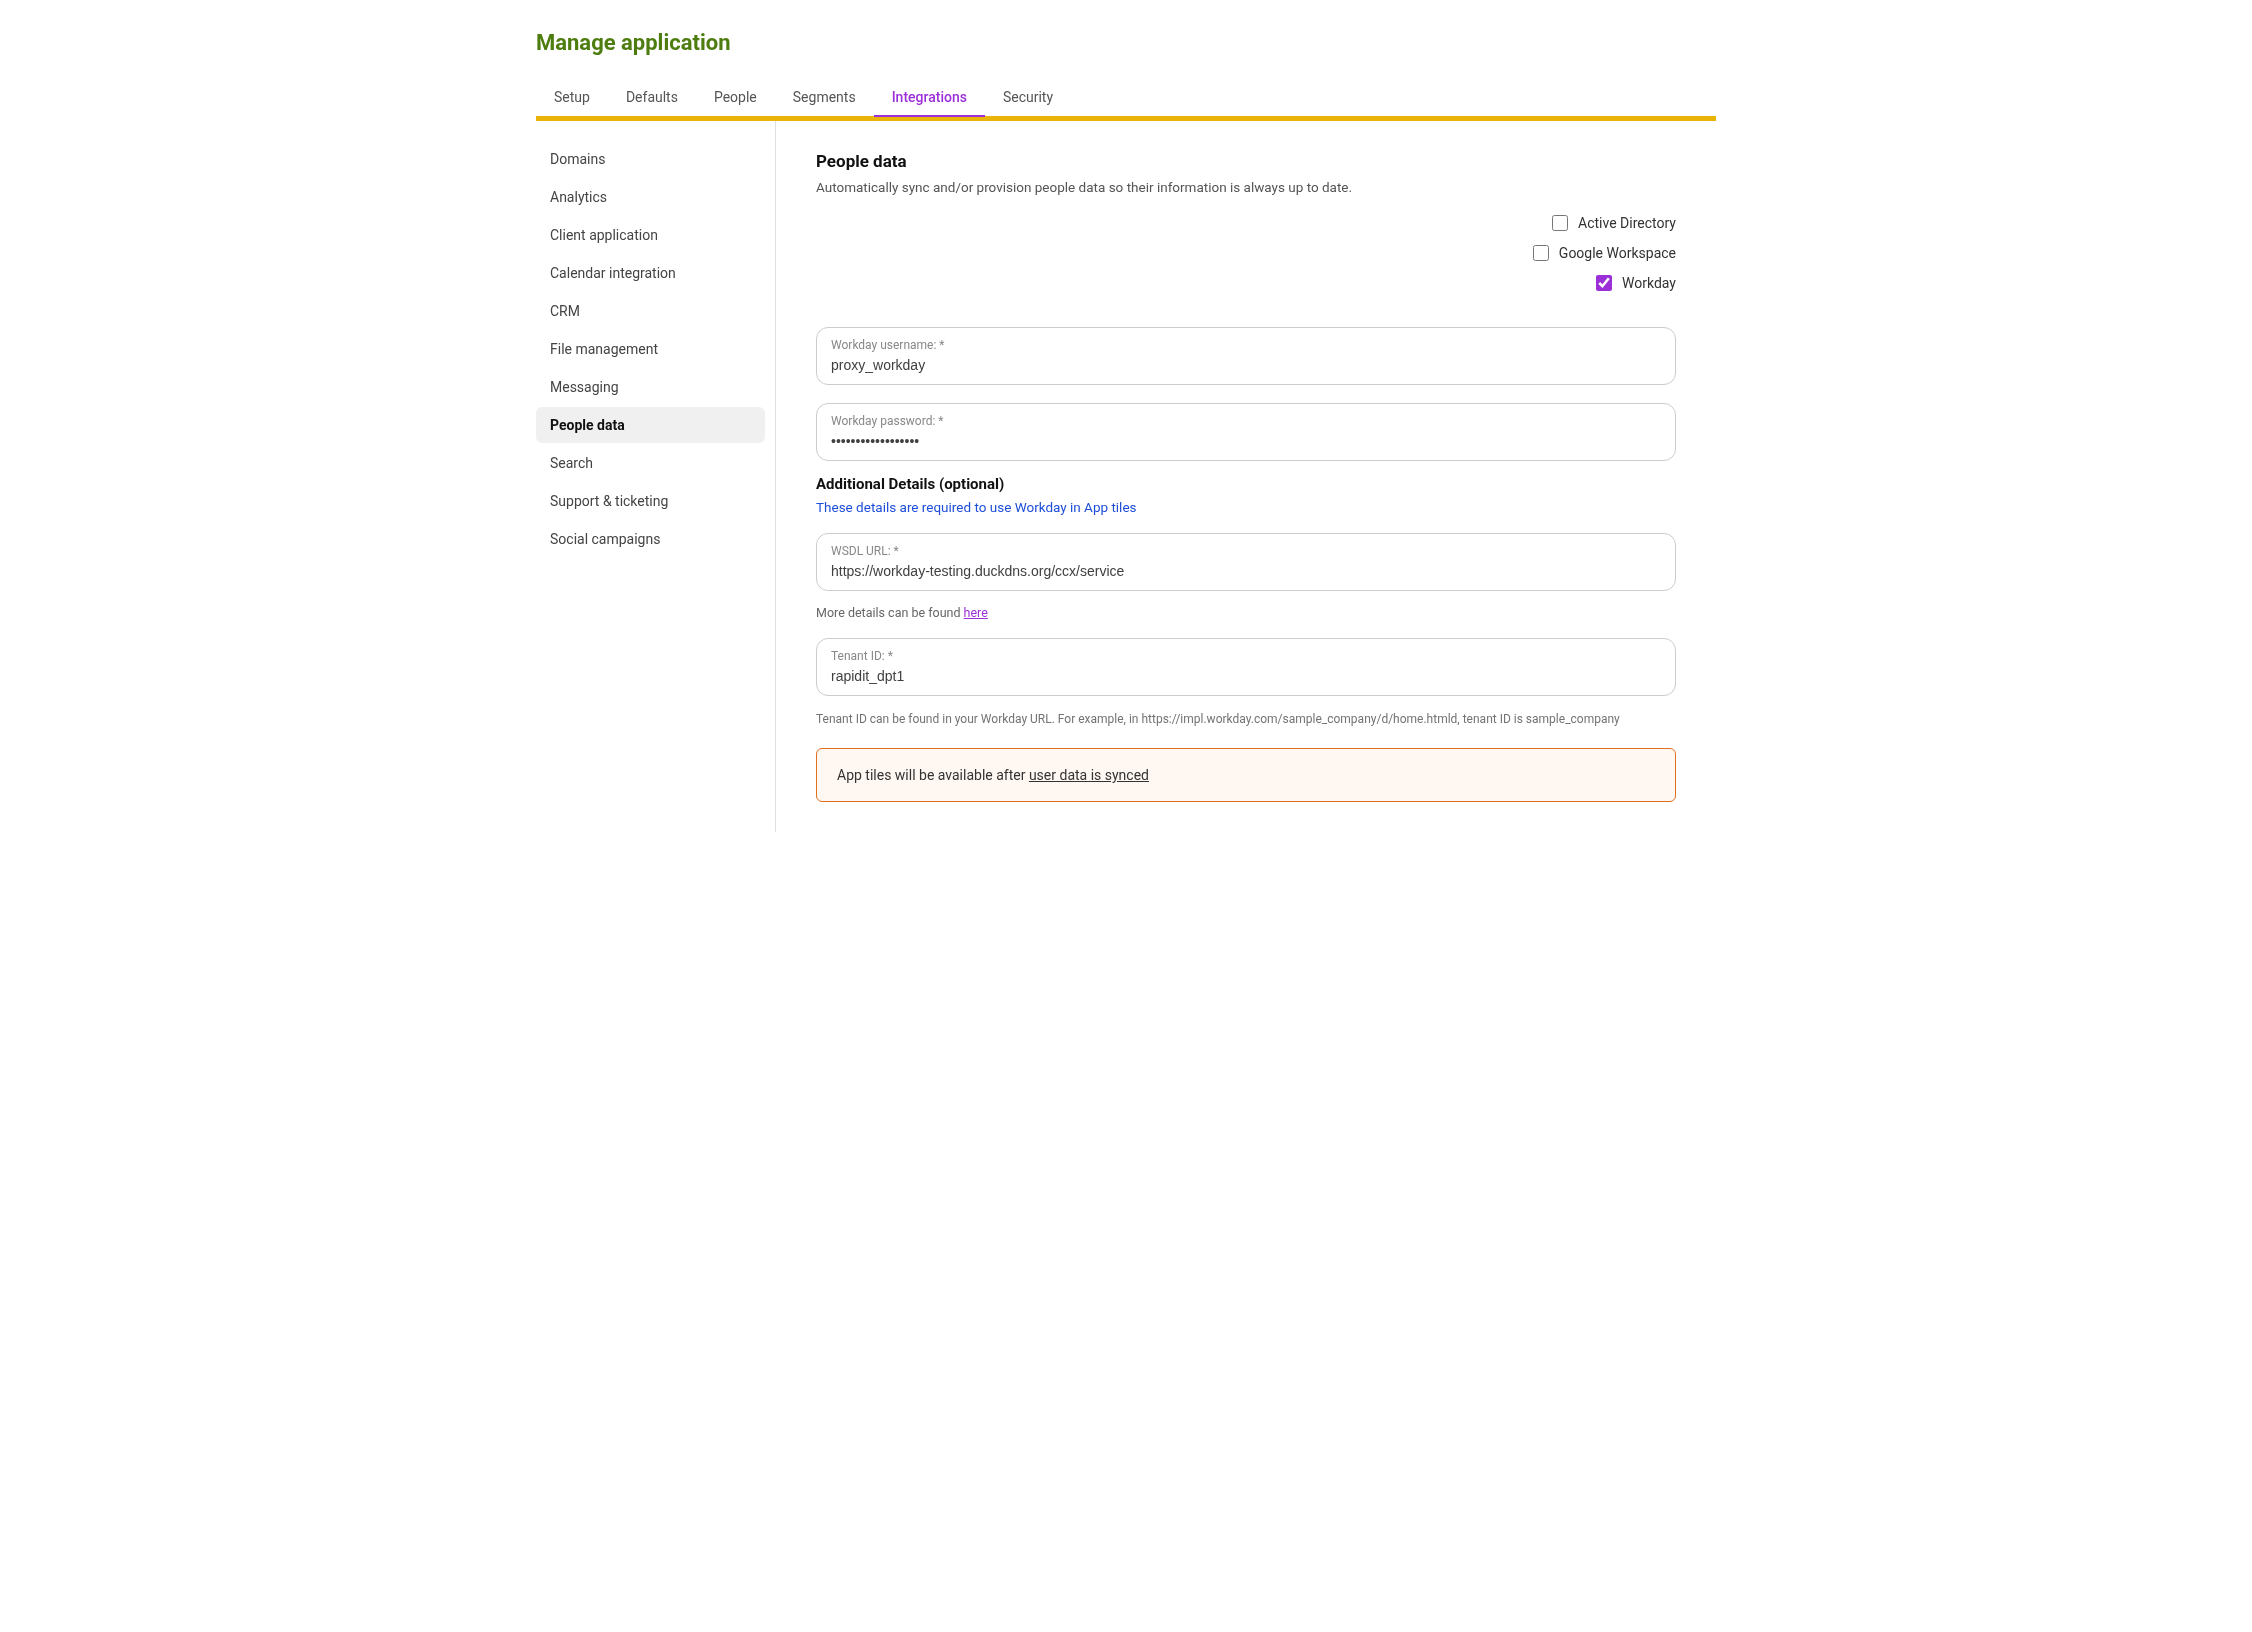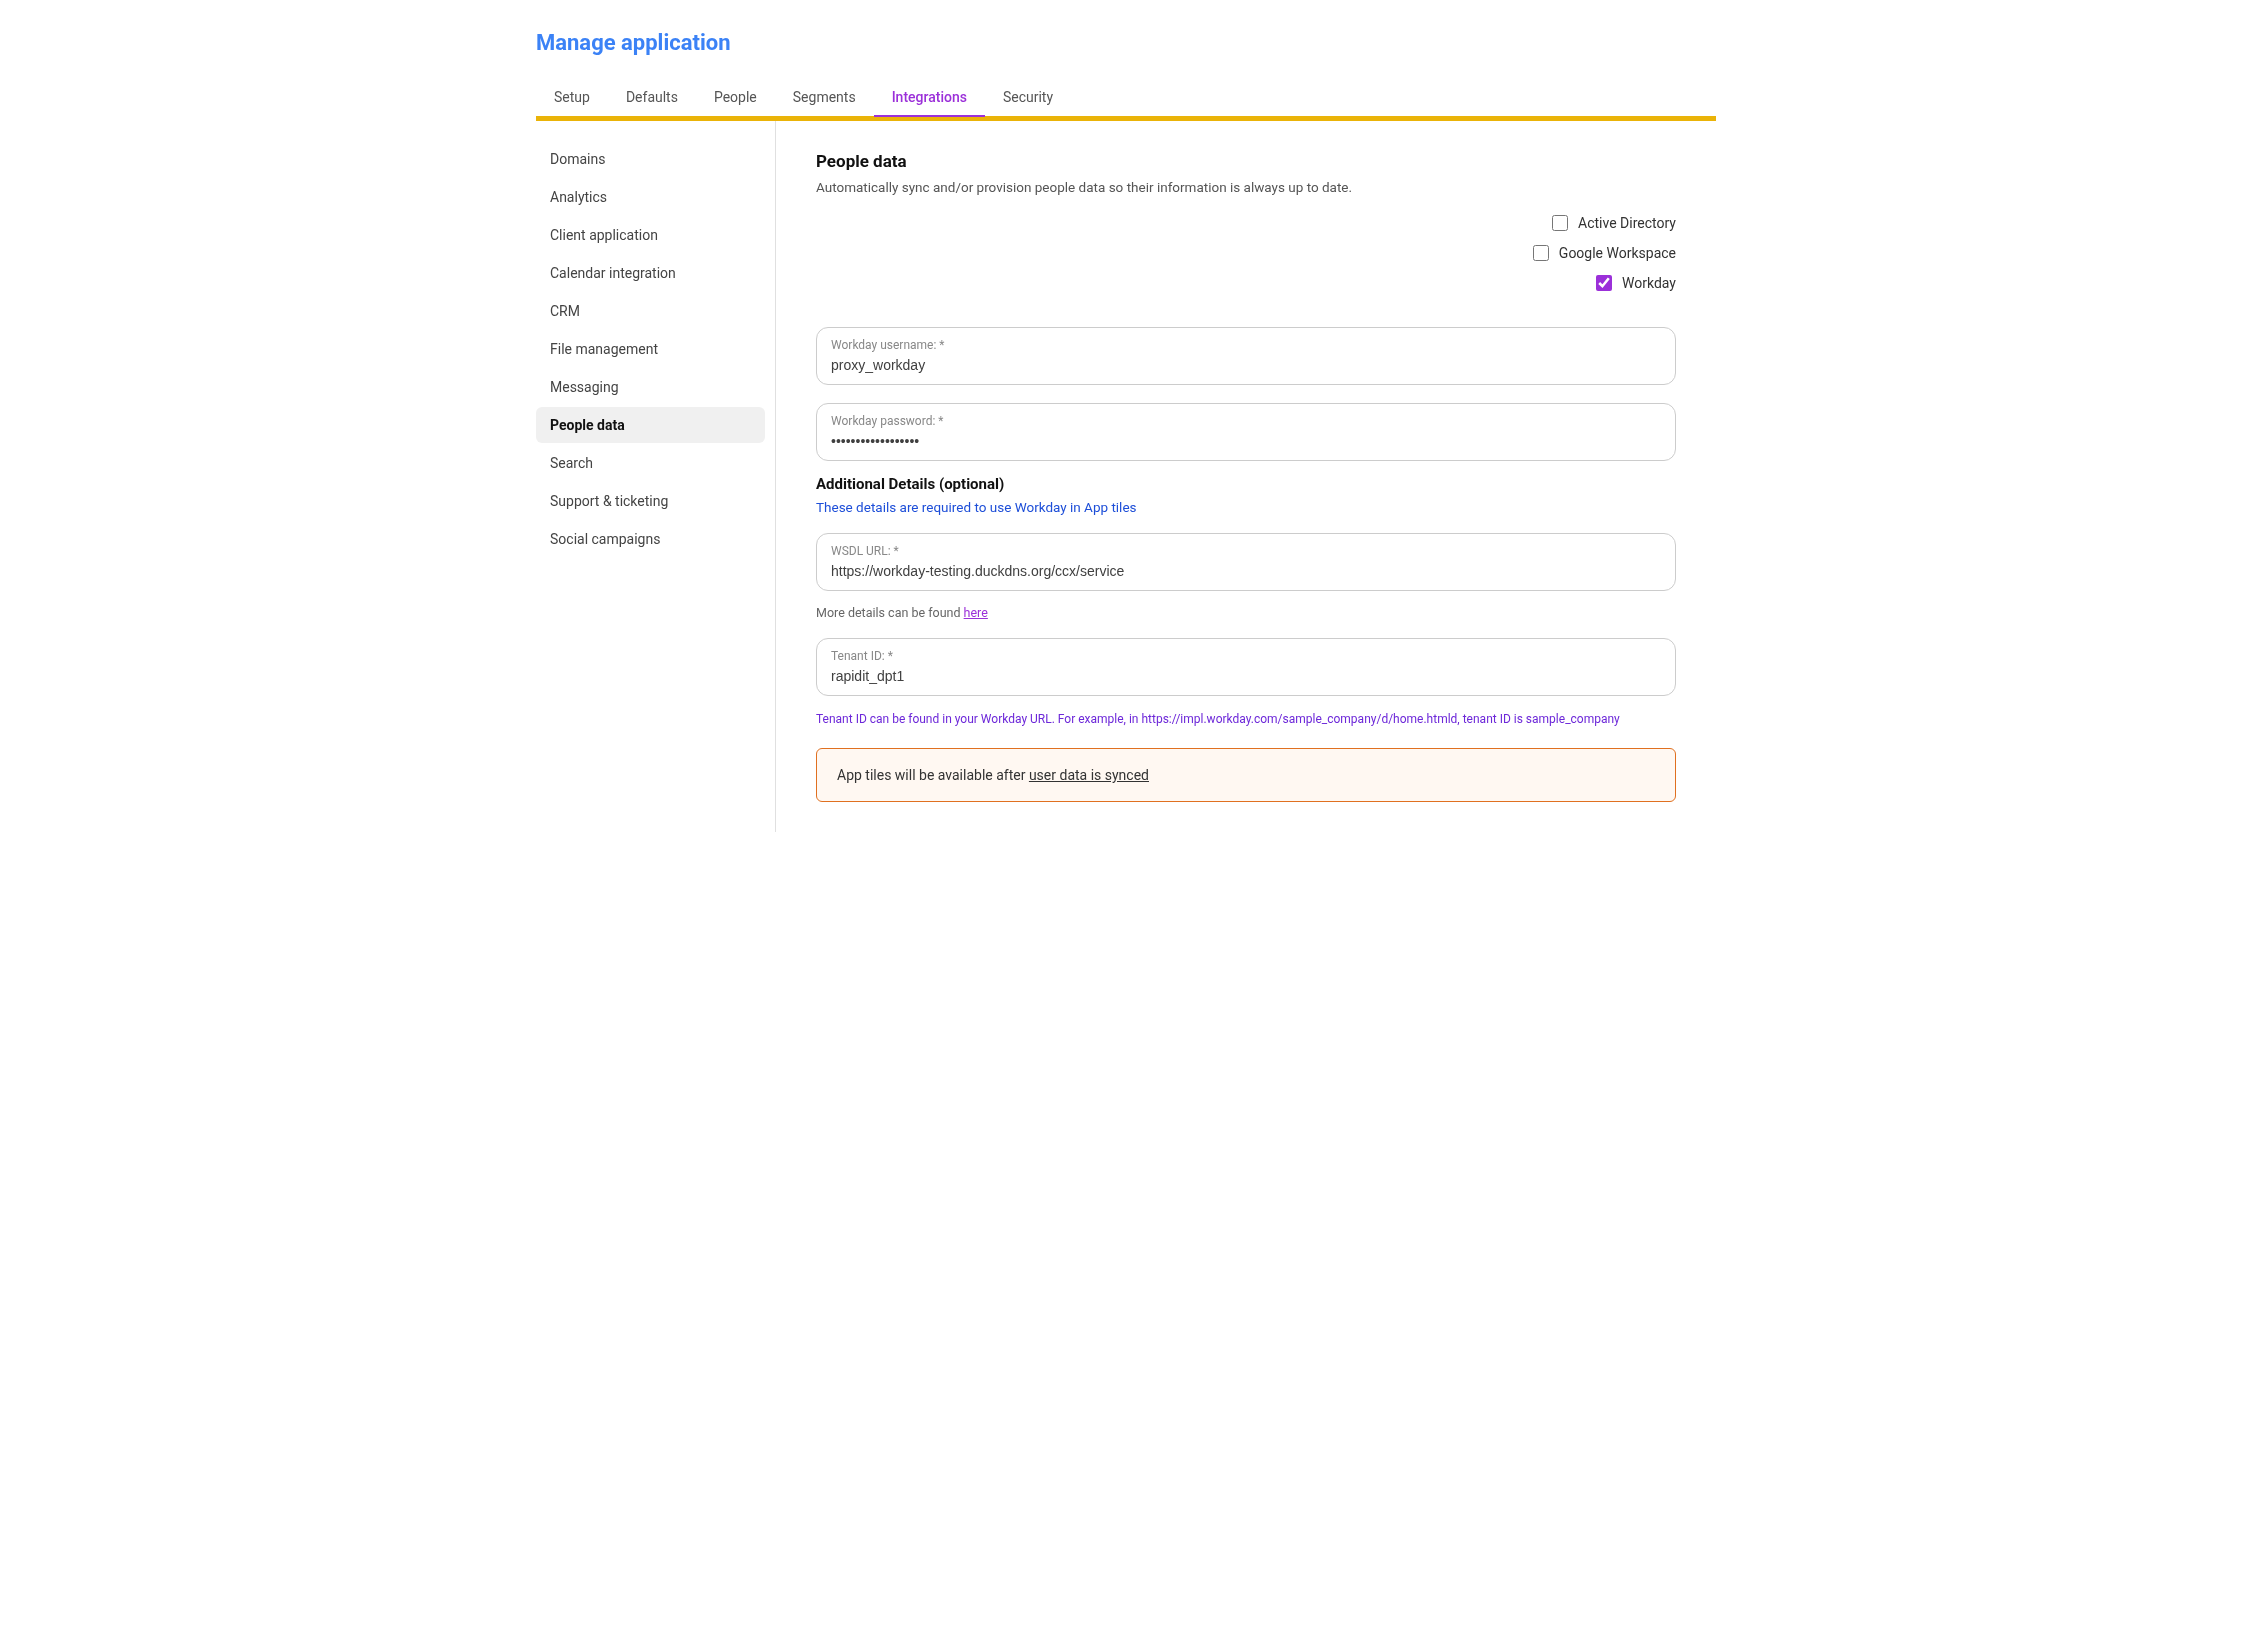--- a/index.html
+++ b/index.html
@@ -11,21 +11,21 @@
     }
     .page-wrapper {
       max-width: 1260px;
       margin: 0 auto;
       padding: 30px 40px;
     }
     .page-title {
       font-size: 22px;
       font-weight: 700;
       margin-bottom: 24px;
-      color: #3b82f6;
+      color: #4d7c0f;
     }
     .tabs {
       display: flex;
       gap: 0;
       border-bottom: 5px solid #eab308;
       margin-bottom: 0;
     }
     .tab {
       padding: 10px 18px;
       font-size: 14px;
@@ -139,21 +139,21 @@
       font-size: 12.5px;
       color: #666;
       margin-top: 8px;
       margin-bottom: 14px;
     }
     .hint-text a {
       color: #9b30d9;
     }
     .tenant-hint {
       font-size: 12px;
-      color: #6d28d9;
+      color: #737373;
       margin-top: 6px;
       line-height: 1.5;
     }
     .alert-box {
       border: 1px solid #e07020;
       border-radius: 6px;
       background: #fff8f2;
       padding: 18px 20px;
       font-size: 14px;
       color: #333;

